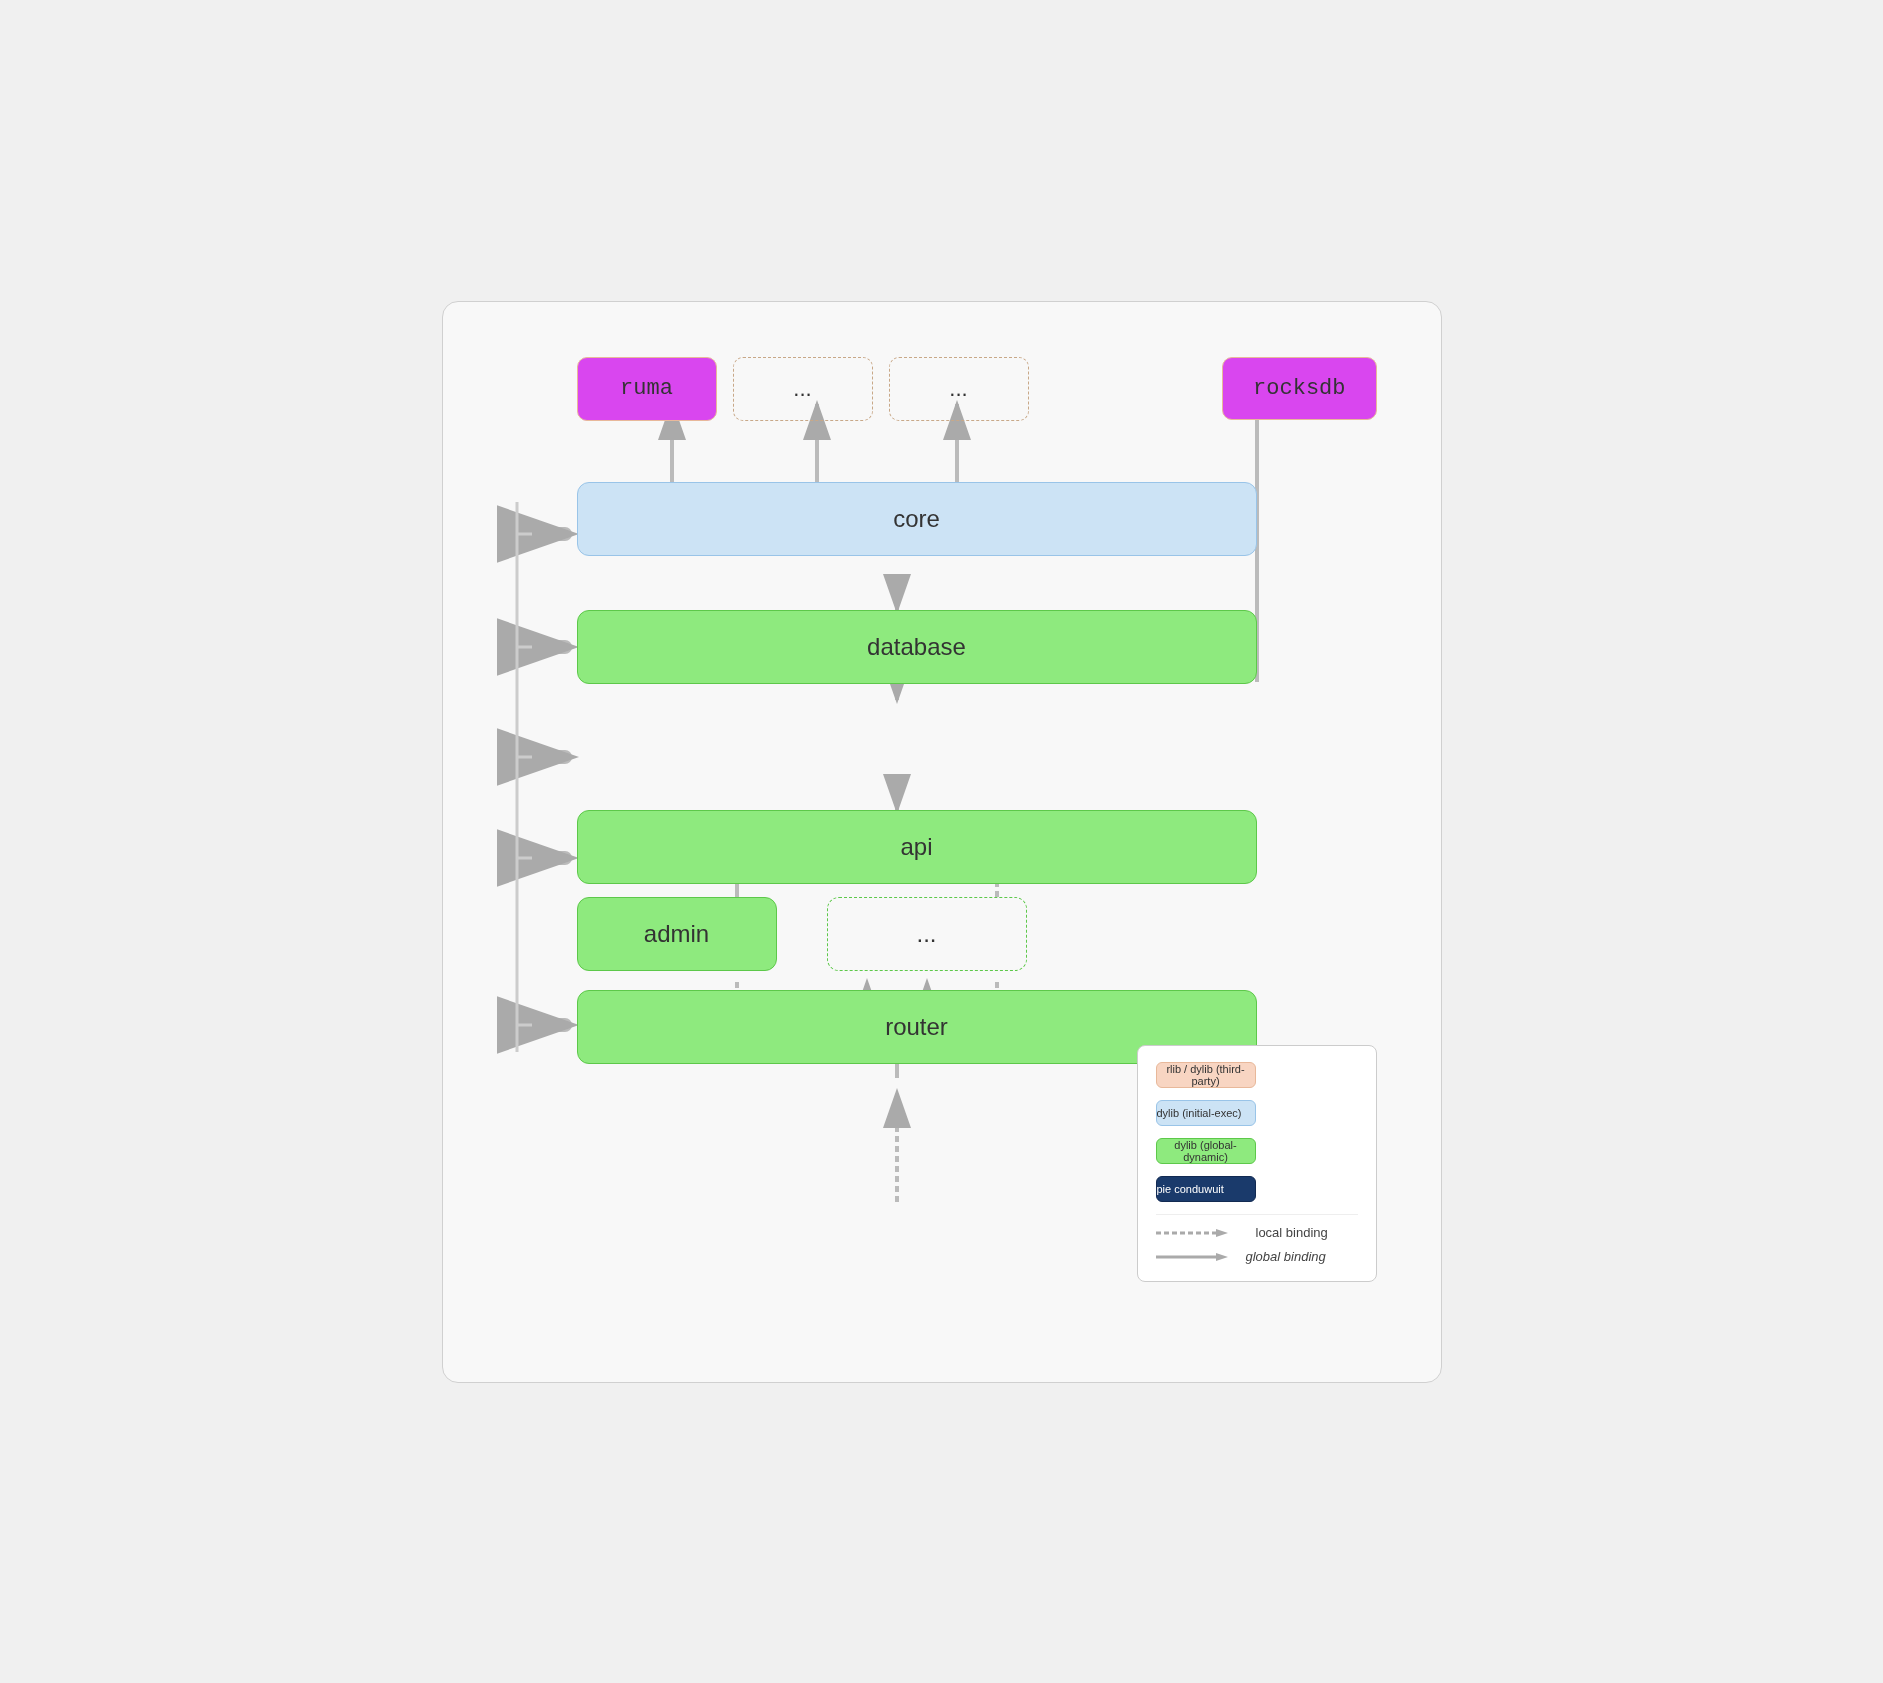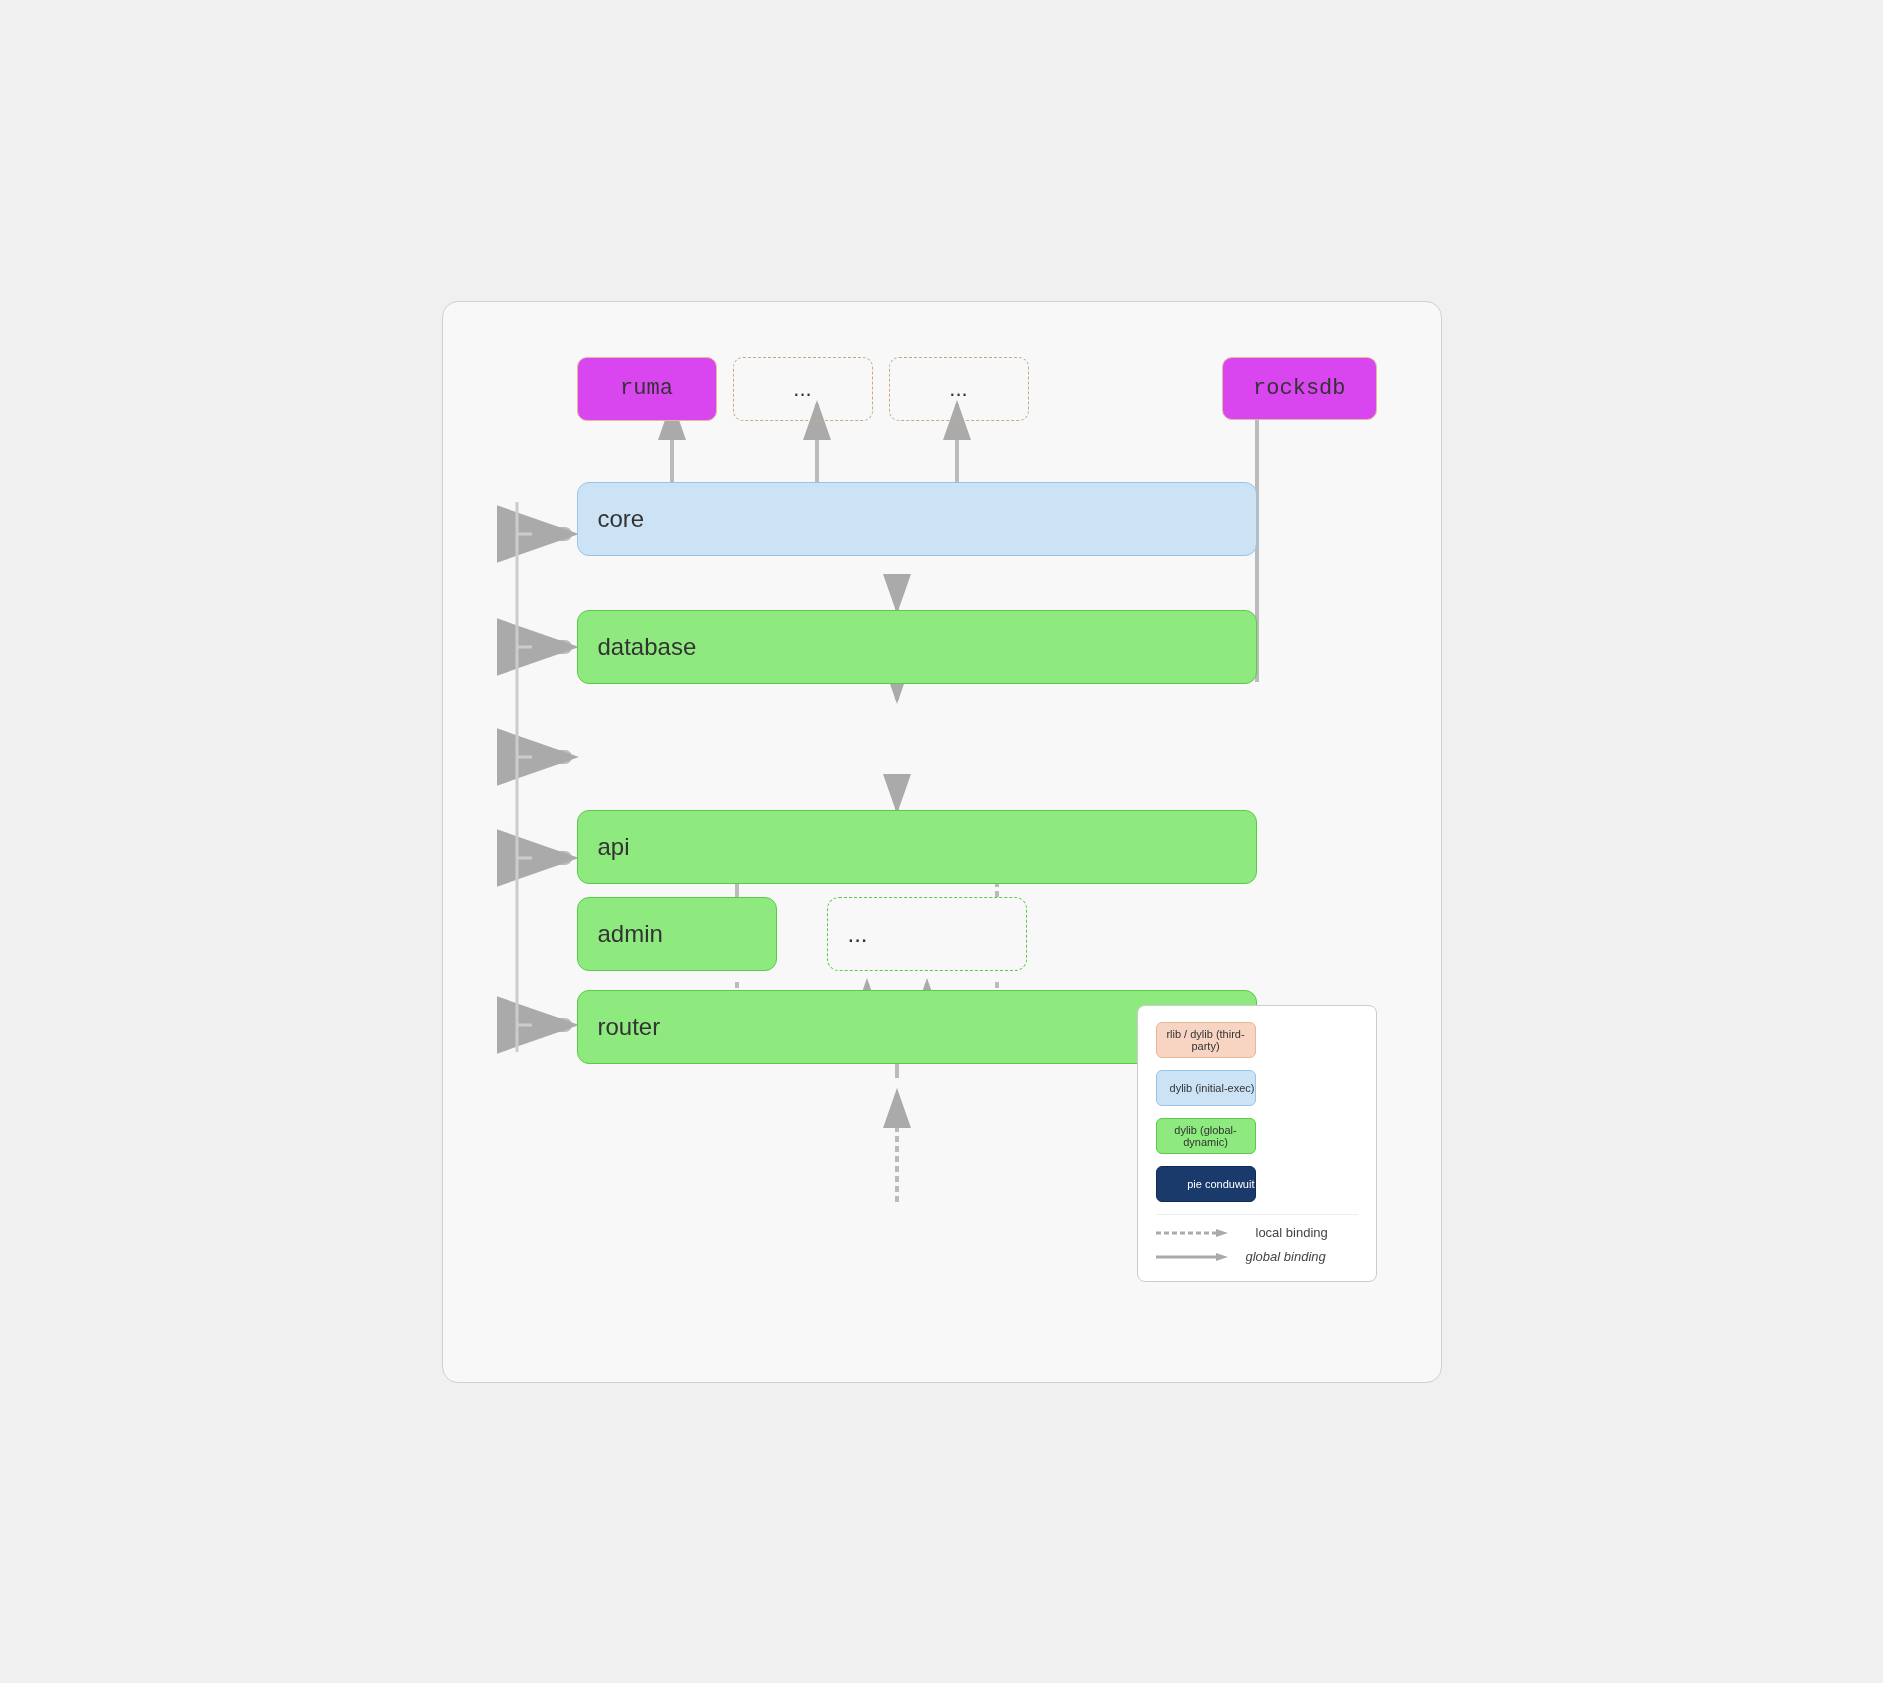--- a/index.html
+++ b/index.html
@@ -35,20 +35,21 @@
     }
     .top-box.dashed {
       background: transparent;
       border: 1.5px dashed #c8a888;
     }
     .stack-block {
       border-radius: 12px;
       padding: 22px 20px;
       font-size: 24px;
       font-weight: 400;
+      text-align: center;
       color: #333;
       margin-bottom: 0;
     }
     .block-blue {
       background: #cce3f5;
       border: 1.5px solid #99c4e8;
     }
     .block-green {
       background: #8eea7e;
       border: 1.5px solid #5dc84a;
@@ -62,25 +63,25 @@
     }
     .legend-item {
       display: flex;
       align-items: center;
       gap: 12px;
       margin-bottom: 12px;
     }
     .legend-item:last-child { margin-bottom: 0; }
     .legend-box {
       border-radius: 6px;
-      height: 36px;
+      height: 26px;
       flex: 0 0 100px;
       display: flex;
       align-items: center;
-      justify-content: flex-end;
+      justify-content: flex-start;
       font-size: 12px;
       text-align: center;
       color: #333;
     }
     .legend-box.salmon { background: #f8d5c2; border: 1.5px solid #e8b89a; }
     .legend-box.lightblue { background: #cce3f5; border: 1.5px solid #99c4e8; }
     .legend-box.green { background: #8eea7e; border: 1.5px solid #5dc84a; }
     .legend-box.darkblue { background: #1a3a6b; border: 1.5px solid #122a52; color: white; }
   </style>
 </head>

